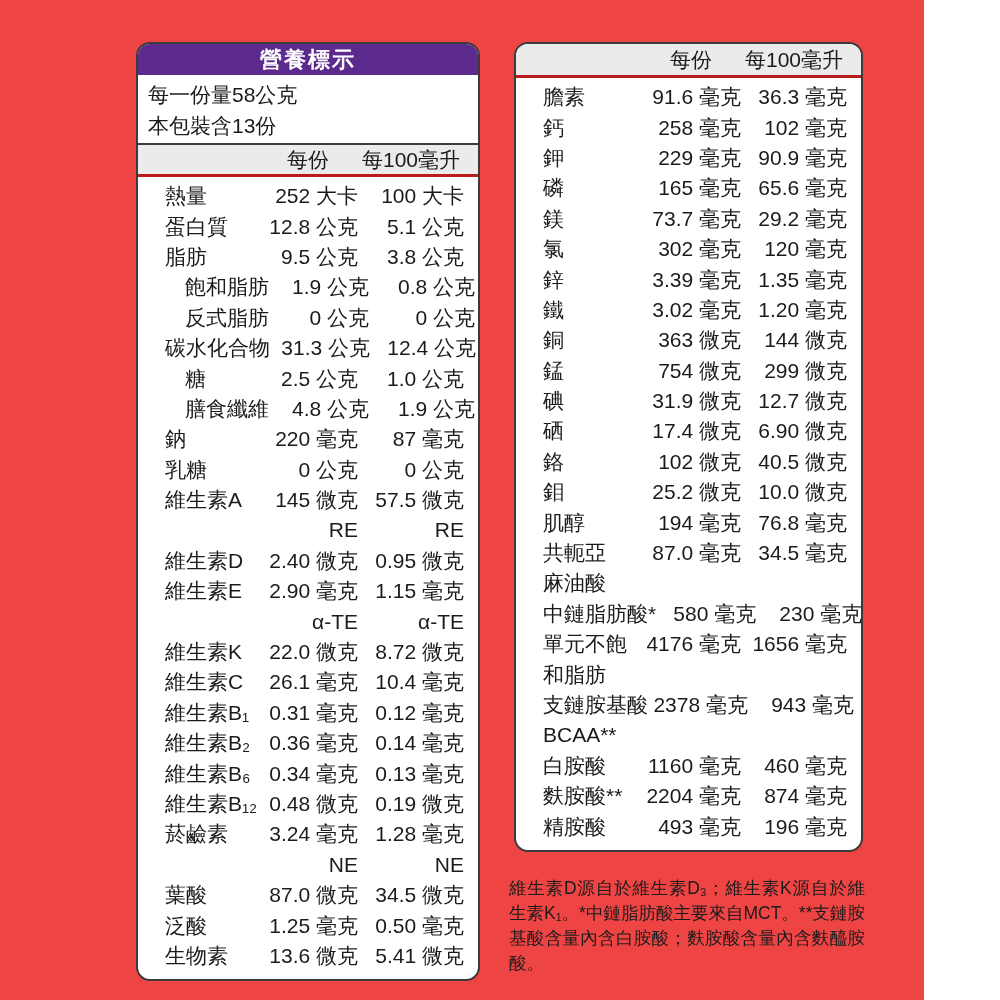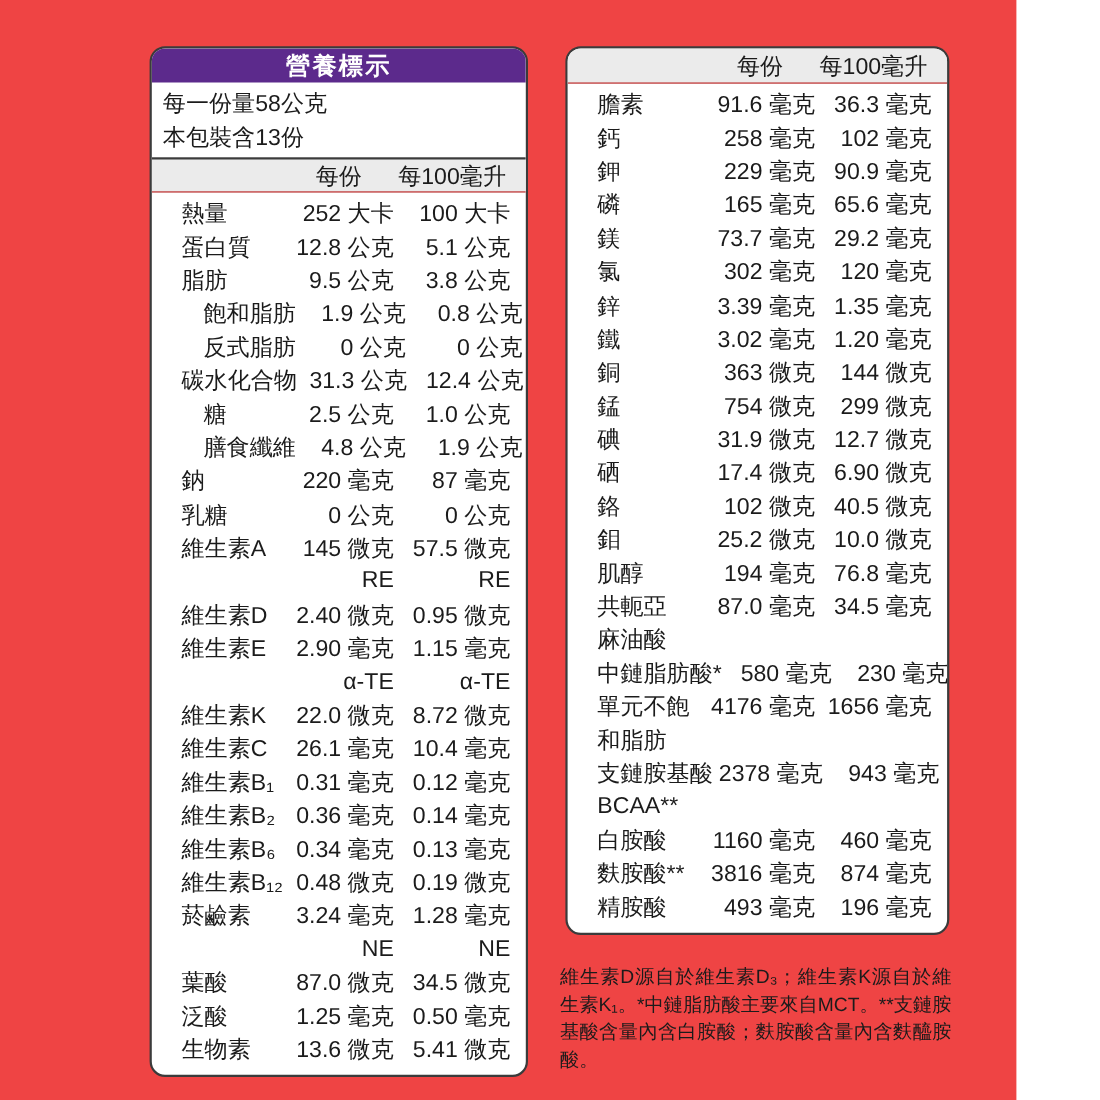--- a/index.html
+++ b/index.html
@@ -41,21 +41,21 @@
     font-weight: 500;
     line-height: 31px;
   }
 
   .col-header {
     display: grid;
     grid-template-columns: 1fr 100px 106px;
     align-items: center;
     background: #ebebeb;
     border-top: 2px solid #3b3b3b;
-    border-bottom: 1px solid #b91c1c;
+    border-bottom: 3px solid #b91c1c;
     height: 29px;
     font-size: 21px;
     font-weight: 500;
     padding: 0 14px 0 10px;
   }
   .panel-right .col-header { border-top: none; height: 31px; }
   .col-header .ch { text-align: center; white-space: nowrap; }
 
   .rows { padding: 4px 0 8px 17px; }
   .row {
@@ -405,21 +405,21 @@
         </div>
 
         <div class="row">
           <span class="cell label">白胺酸</span>
           <span class="cell v1">1160 毫克</span>
           <span class="cell v2">460 毫克</span>
         </div>
 
         <div class="row">
           <span class="cell label">麩胺酸**</span>
-          <span class="cell v1">3816 毫克</span>
+          <span class="cell v1">2204 毫克</span>
           <span class="cell v2">874 毫克</span>
         </div>
 
         <div class="row">
           <span class="cell label">精胺酸</span>
           <span class="cell v1">493 毫克</span>
           <span class="cell v2">196 毫克</span>
         </div>
       </div>
   </section>

